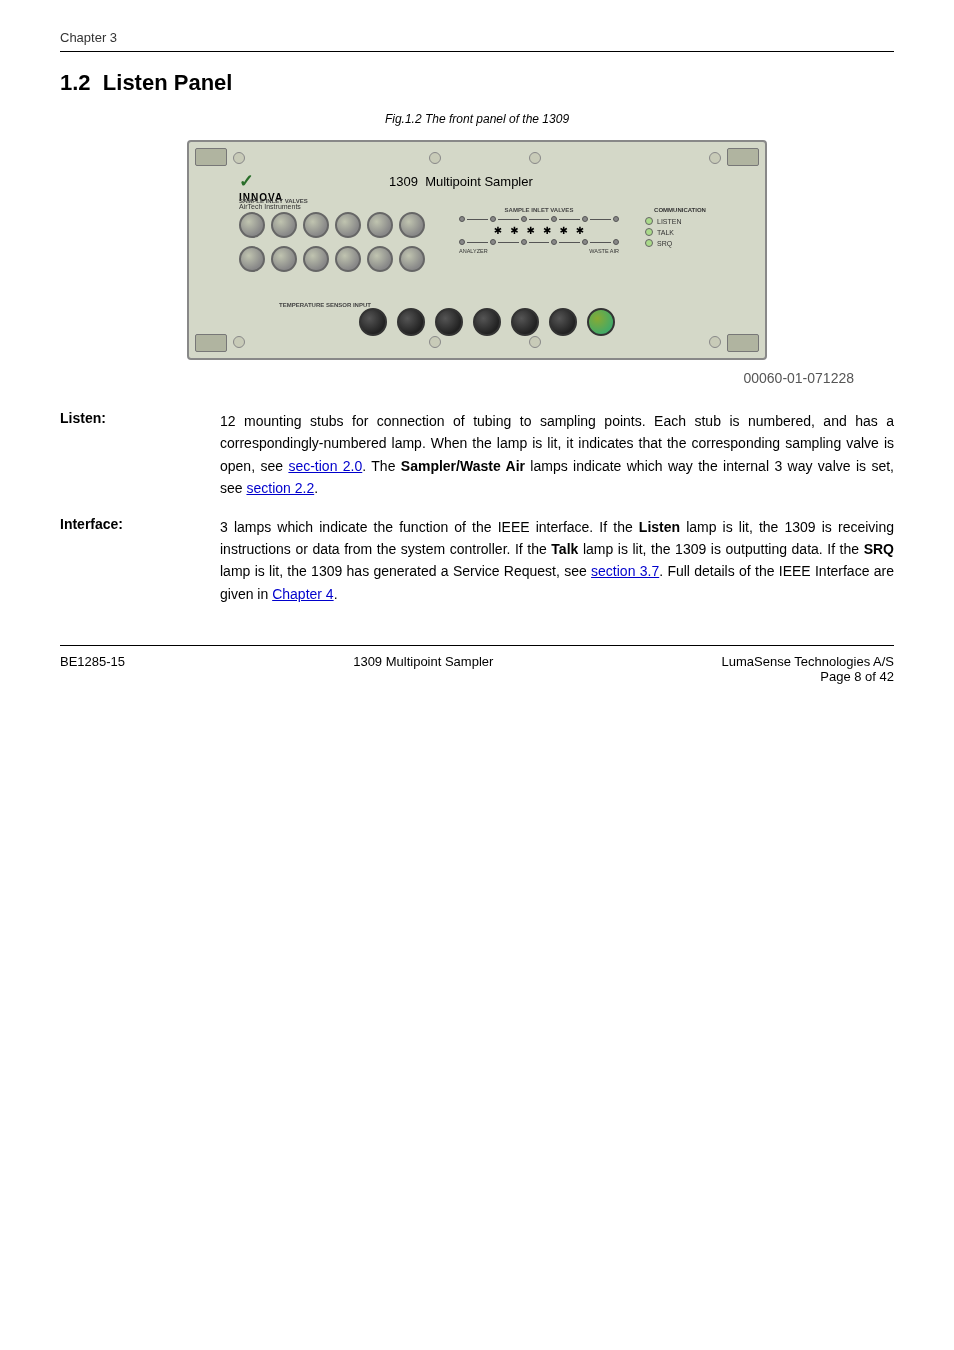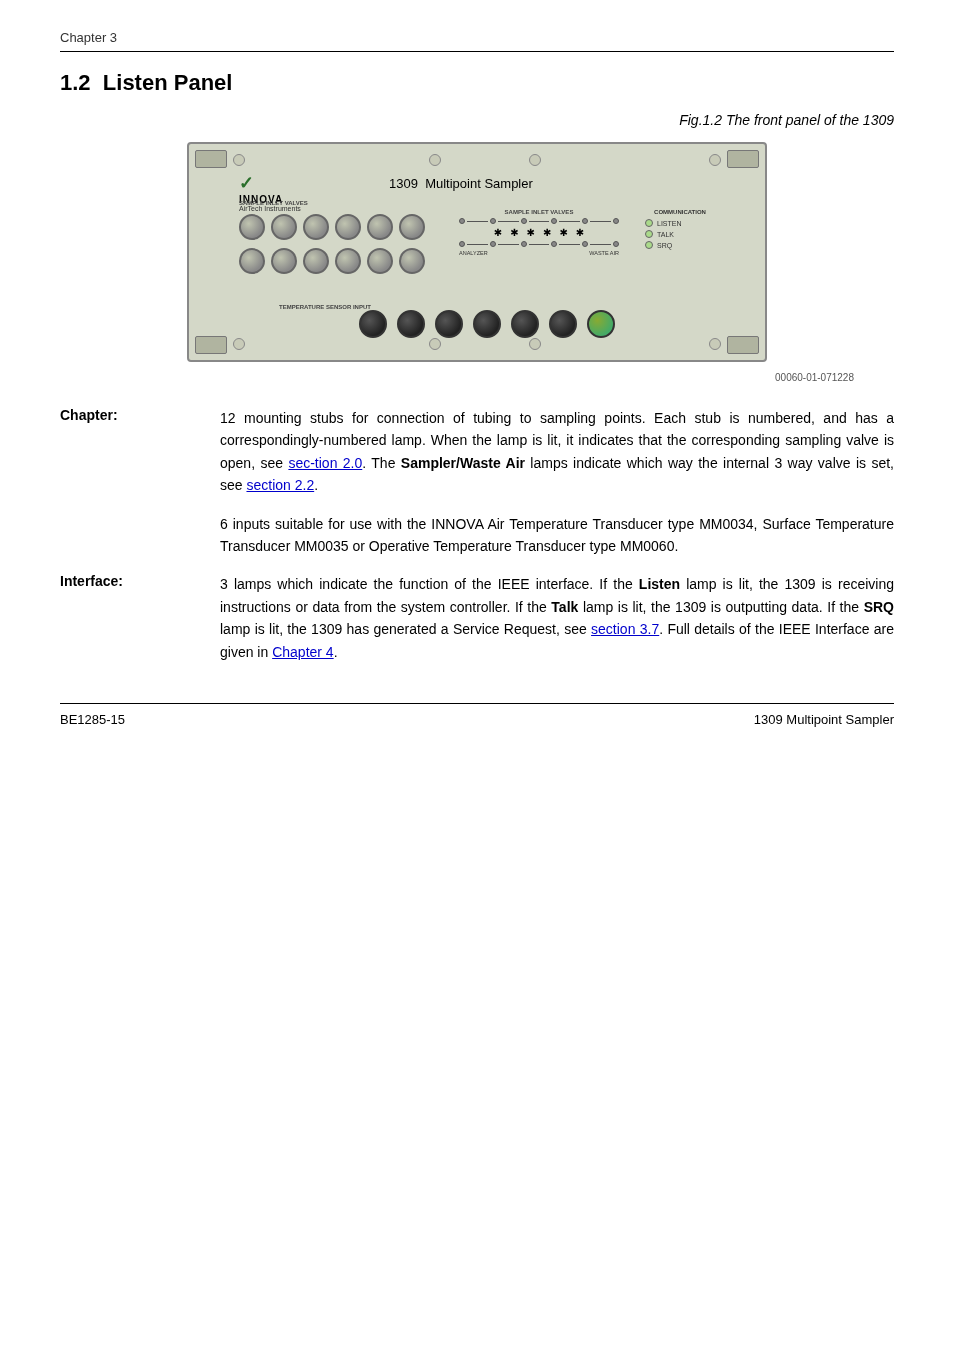--- a/index.html
+++ b/index.html
@@ -25,23 +25,23 @@
       margin-bottom: 18px;
     }
 
     .section-title {
       font-size: 22px;
       font-weight: bold;
       margin-bottom: 16px;
     }
 
     .fig-caption {
-      text-align: right;
+      text-align: center;
       font-style: italic;
-      font-size: 14px;
+      font-size: 12px;
       margin-bottom: 14px;
     }
 
     
     .panel-wrapper {
       display: flex;
       justify-content: center;
       margin-bottom: 10px;
     }
 
@@ -178,21 +178,21 @@
       width: 28px;
       height: 28px;
       border-radius: 50%;
       background: radial-gradient(circle at 35% 35%, #555, #222 70%);
       border: 2px solid #333;
     }
 
     
     .catalog-num {
       text-align: right;
-      font-size: 10px;
+      font-size: 14px;
       color: #555;
       margin-top: 4px;
       margin-bottom: 24px;
       padding-right: 40px;
     }
 
     .content-row {
       display: flex;
       margin-bottom: 16px;
     }
@@ -391,37 +391,40 @@
       <div class="bottom-port" style="background:radial-gradient(circle at 35% 35%,#8a3,#4a6 70%);"></div>
     </div>
 
   </div>
 </div>
 
 <div class="catalog-num">00060-01-071228</div>
 
 <div class="content-row">
   <div class="term-col">
-    <span class="term">Chapter:</span>
+    <span class="term">Listen:</span>
   </div>
   <div class="desc-col">
     12 mounting stubs for connection of tubing to sampling points. Each stub is numbered, and has a correspondingly-numbered lamp. When the lamp is lit, it indicates that the corresponding sampling valve is open, see <a href="#section3.3">sec-tion 2.0</a>. The <strong>Sampler/Waste Air</strong> lamps indicate which way the internal 3 way valve is set, see <a href="#section3.3">section 2.2</a>.
   </div>
 </div>
 
 <div class="temp-section">
-  <div class="temp-desc">6 inputs suitable for use with the INNOVA Air Temperature Transducer type MM0034, Surface Temperature Transducer MM0035 or Operative Temperature Transducer type MM0060.</div>
 </div>
 
 <div class="content-row">
   <div class="term-col">
     <span class="term">Interface:</span>
   </div>
   <div class="desc-col">
     3 lamps which indicate the function of the IEEE interface. If the <strong>Listen</strong> lamp is lit, the 1309 is receiving instructions or data from the system controller. If the <strong>Talk</strong> lamp is lit, the 1309 is outputting data. If the <strong>SRQ</strong> lamp is lit, the 1309 has generated a Service Request, see <a href="#section3.7">section 3.7</a>. Full details of the IEEE Interface are given in <a href="#chapter4">Chapter 4</a>.
   </div>
 </div>
 
 <hr class="bottom-rule">
 <div class="footer">
   <div class="footer-left">BE1285-15</div>
   <div class="footer-center">1309 Multipoint Sampler</div>
+  <div class="footer-right">
+    <div>LumaSense Technologies A/S</div>
+    <div>Page 8 of 42</div>
+  </div>
 </div>
 
 </body></html>

